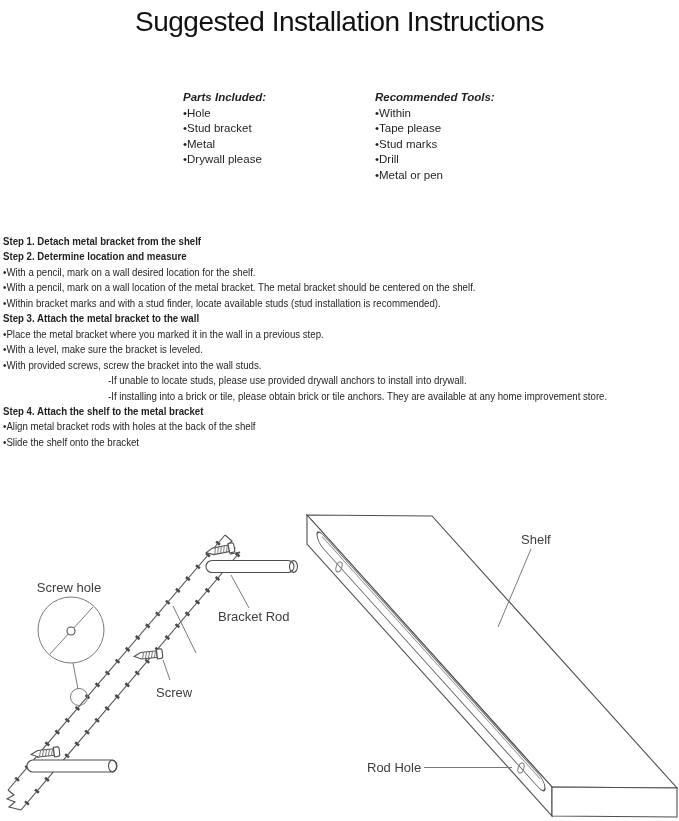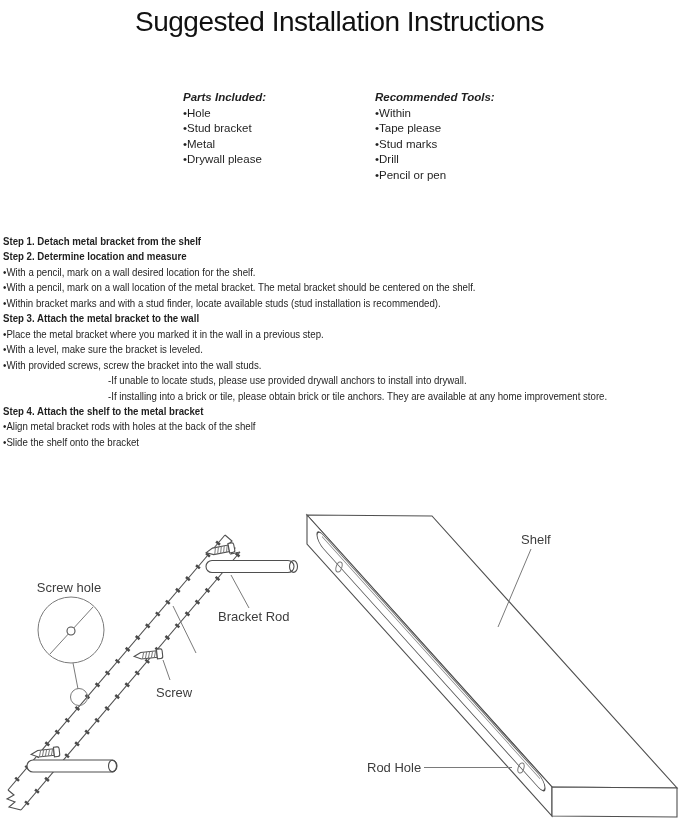--- a/index.html
+++ b/index.html
@@ -36,21 +36,21 @@
     <div>•Metal</div>
     <div>•Drywall please</div>
   </div>
 
   <div class="col tools">
     <div class="hd">Recommended Tools:</div>
     <div>•Within</div>
     <div>•Tape please</div>
     <div>•Stud marks</div>
     <div>•Drill</div>
-    <div>•Pencil or pen</div>
+    <div>•Metal or pen</div>
   </div>
 
   <div class="instructions">
     <div class="heading">Step 1. Detach metal bracket from the shelf</div>
     <div class="heading">Step 2. Determine location and measure</div>
     <div class="bullet">•With a pencil, mark on a wall desired location for the shelf.</div>
     <div class="bullet">•With a pencil, mark on a wall location of the metal bracket. The metal bracket should be centered on the shelf.</div>
     <div class="bullet">•Within bracket marks and with a stud finder, locate available studs (stud installation is recommended).</div>
     <div class="heading">Step 3. Attach the metal bracket to the wall</div>
     <div class="bullet">•Place the metal bracket where you marked it in the wall in a previous step.</div>

